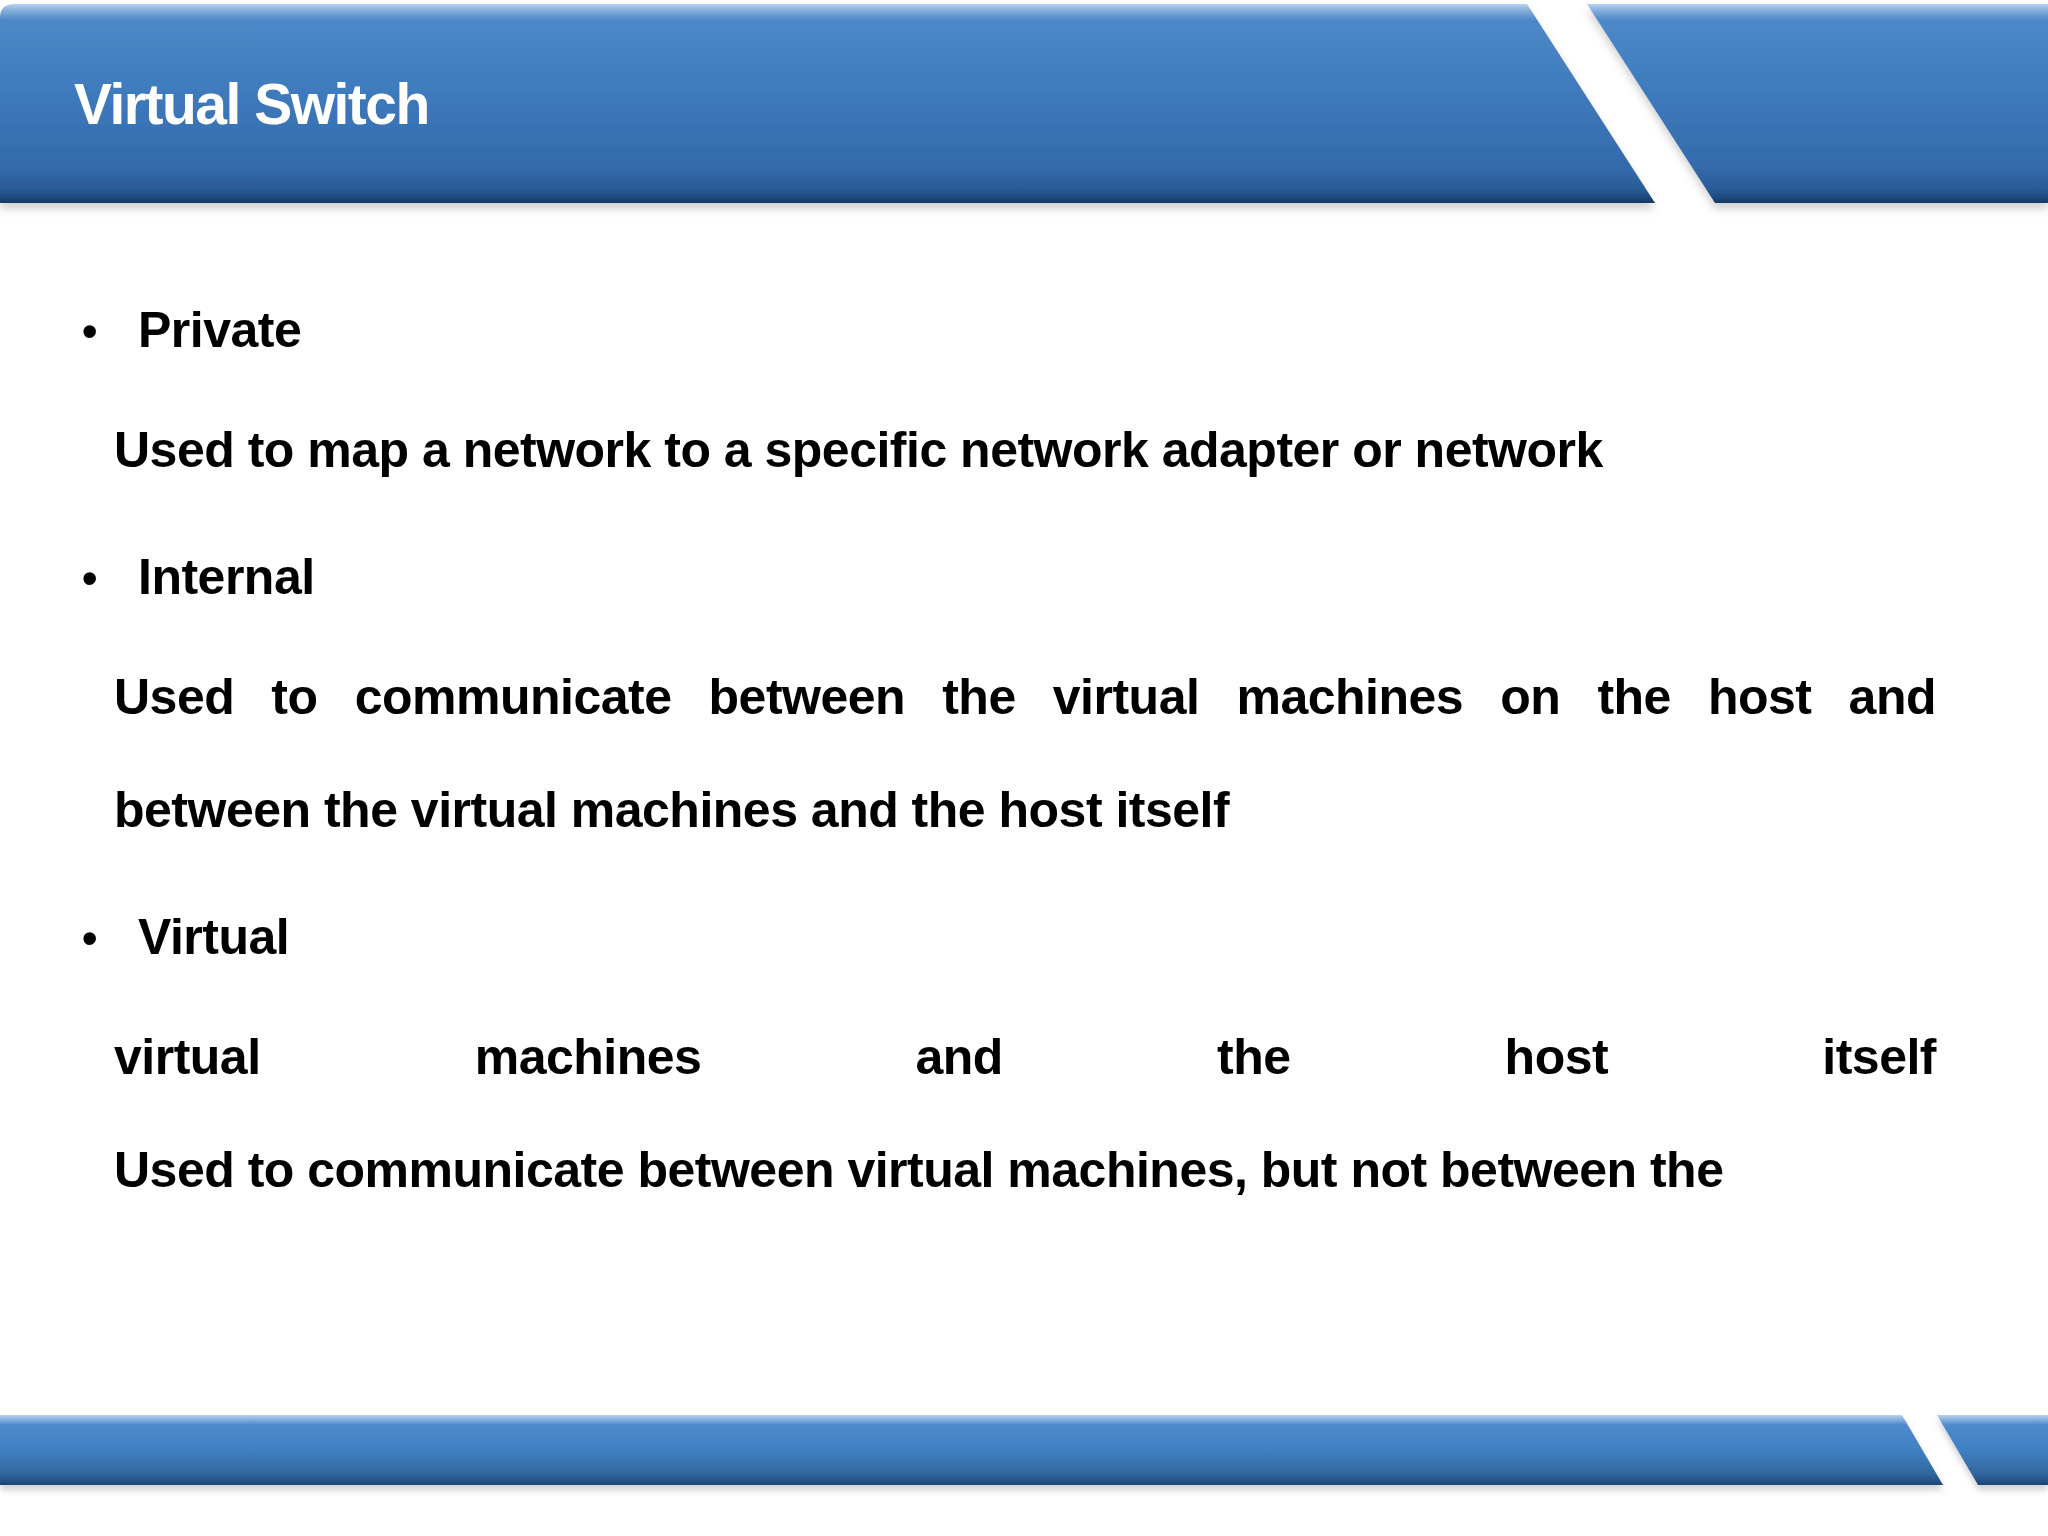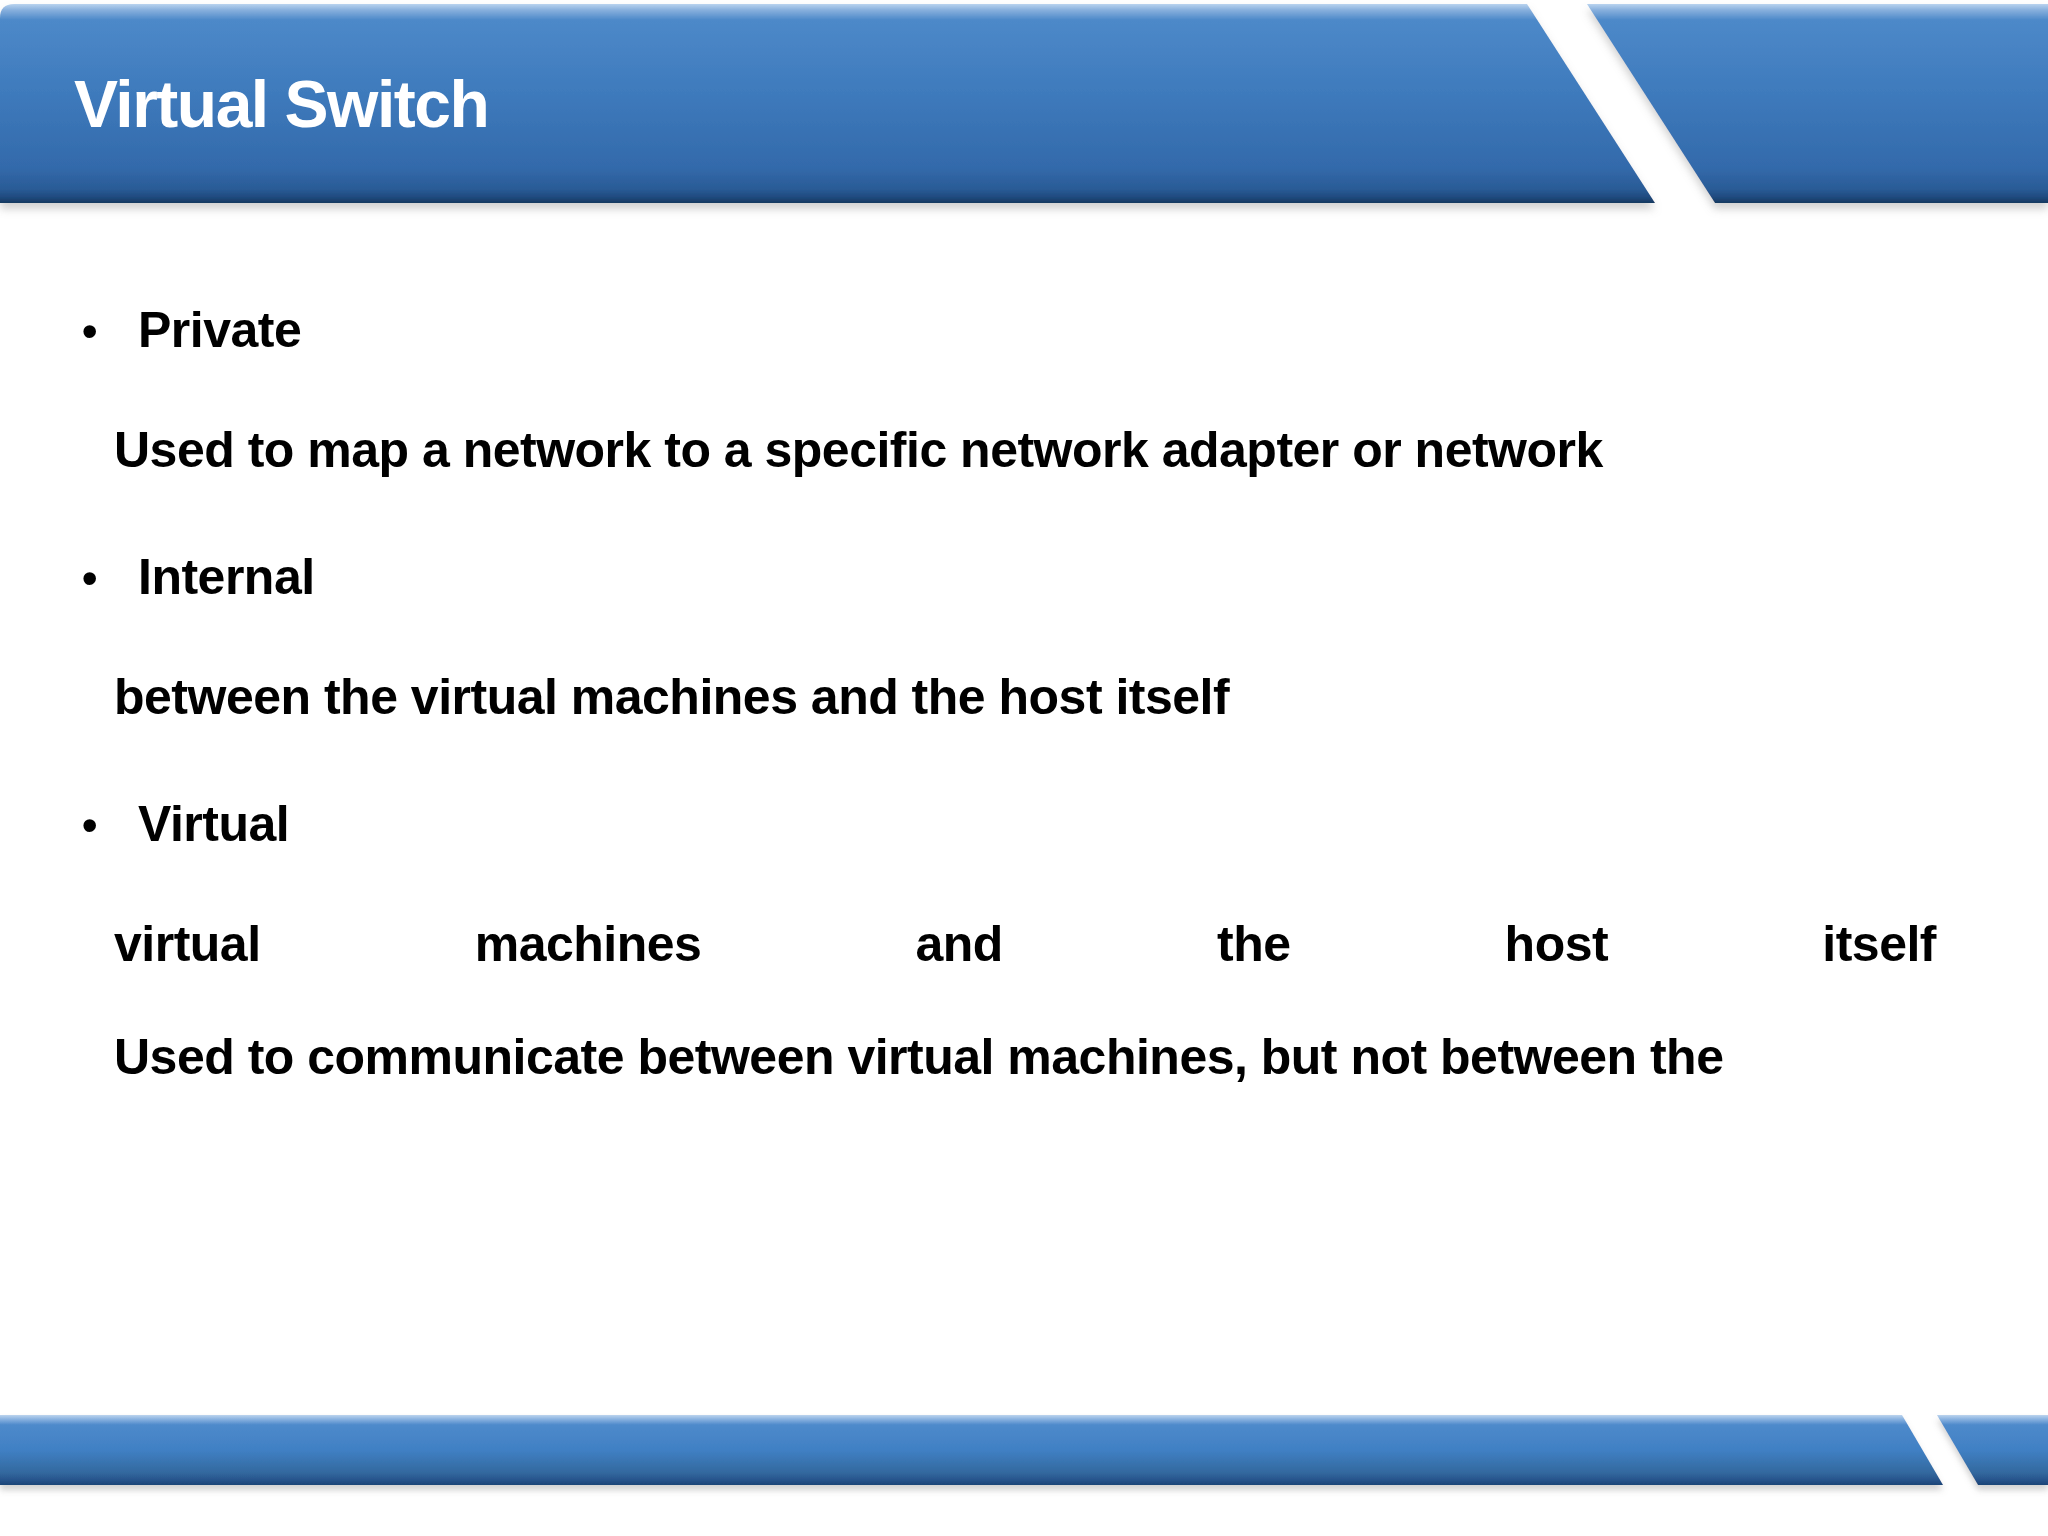--- a/index.html
+++ b/index.html
@@ -28,21 +28,21 @@
   .title-wrap {
     position: absolute;
     top: 4px;
     left: 74px;
     height: 199px;
     display: flex;
     align-items: center;
   }
   .slide-title {
     color: #ffffff;
-    font-size: 66px;
+    font-size: 57px;
     font-weight: bold;
     letter-spacing: -1.5px;
     white-space: nowrap;
   }
 
   
   .content {
     position: absolute;
     left: 82px;
     top: 274px;
@@ -126,20 +126,21 @@
     </div>
     <div class="para">
       <div class="pline">Used to map a network to a specific network adapter or network</div>
     </div>
 
     <div class="bullet-head">
       <span class="bullet-dot">•</span>
       <span class="bullet-term">Internal</span>
     </div>
     <div class="para">
+      <div class="pline">Used to communicate between the virtual machines on the host and</div>
       <div class="pline">between the virtual machines and the host itself</div>
     </div>
 
     <div class="bullet-head">
       <span class="bullet-dot">•</span>
       <span class="bullet-term">Virtual</span>
     </div>
     <div class="para">
       <div class="pline">virtual machines and the host itself</div>
       <div class="pline">Used to communicate between virtual machines, but not between the</div>

